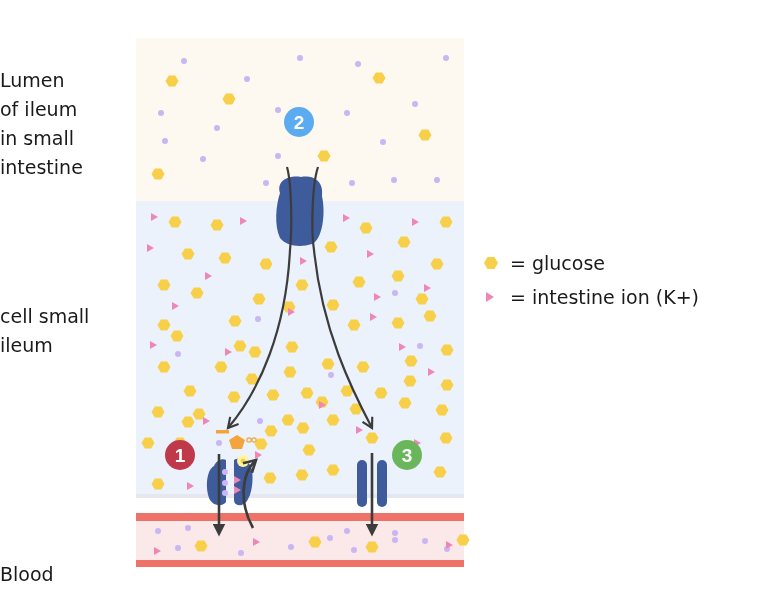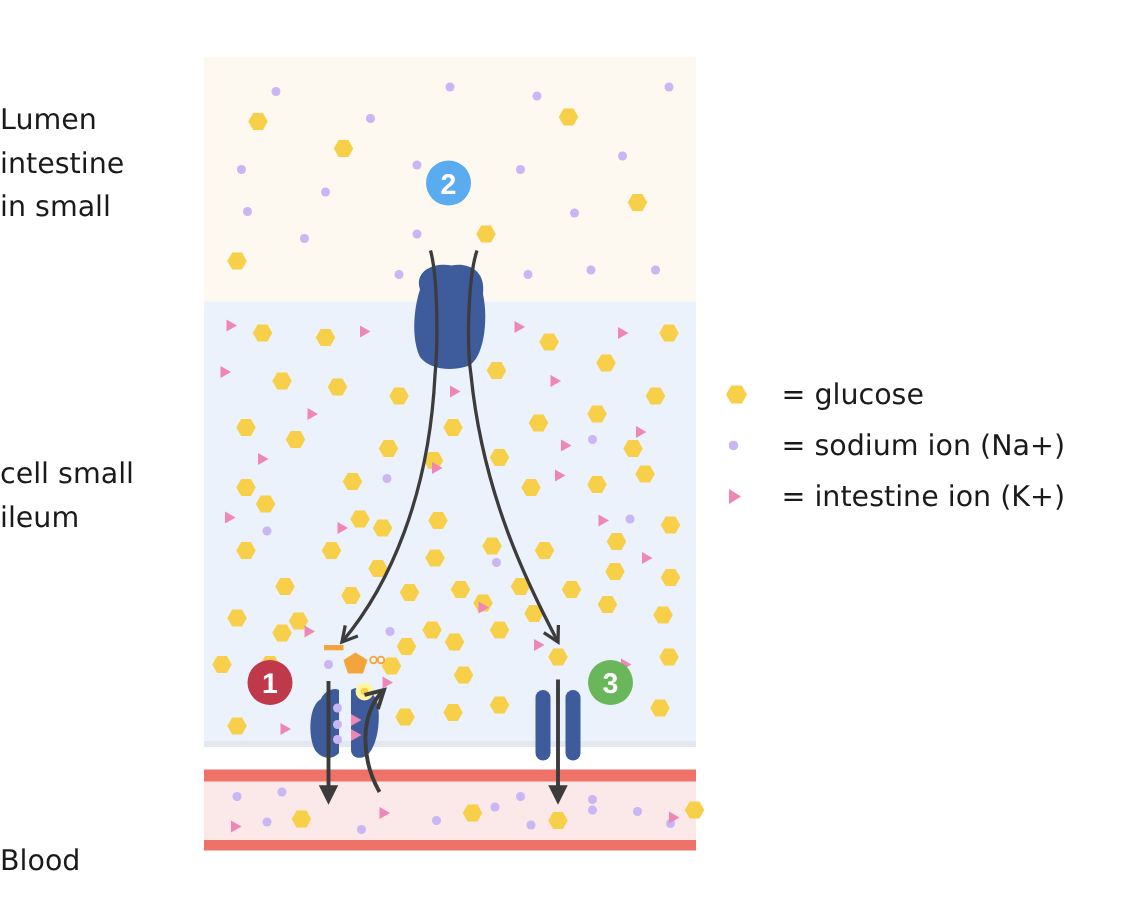--- a/index.html
+++ b/index.html
@@ -1,30 +1,31 @@
 <!DOCTYPE html>
 <html><head>
 <meta charset="utf-8">
 <style>
   html,body{margin:0;padding:0;background:#ffffff;}
   body{width:762px;height:616px;position:relative;overflow:hidden;font-family:"DejaVu Sans","Liberation Sans",sans-serif;color:#1a1a1a;}
   .region-label{position:absolute;text-align:left;font-size:19px;line-height:29px;width:140px;left:0;}
   svg{position:absolute;left:0;top:0;}
   .key{position:absolute;left:484px;top:246px;}
   .key-title{font-weight:bold;font-size:19px;margin-bottom:8px;}
-  .key-row{display:flex;align-items:center;font-size:19px;height:34px;gap:11px;}
+  .key-row{display:flex;align-items:center;font-size:19px;height:34px;}
   .key-sym{width:26px;display:flex;align-items:center;justify-content:flex-start;}
 </style>
 </head>
 <body>
 
 <div class="region-label" style="top:66px;">
   <div>Lumen</div>
+  <div>of ileum</div>
+  <div>in small</div>
   <div>intestine</div>
-  <div>in small</div>
 </div>
 <div class="region-label" style="top:302px;">
   <div>cell small</div>
   <div>ileum</div>
 </div>
 <div class="region-label" style="top:525px;margin-top:35px;">
   <div>Blood</div>
 </div>
 
 <svg id="diagram" width="762" height="616" viewBox="0 0 762 616">
@@ -230,26 +231,18 @@
     <span class="key-sym">
       <svg width="14" height="14" viewBox="0 0 14 14" style="position:static">
           <polygon points="3.5,1 10.5,1 14,7 10.5,13 3.5,13 0,7" fill="#f7cf48"></polygon>
         </svg>
     </span>
     <span>= glucose</span>
   </div>
   <div class="key-row">
     <span class="key-sym">
       <svg width="14" height="14" viewBox="0 0 14 14" style="position:static">
-          <circle cx="5" cy="7" r="3.2" fill="#c9b6f3"></circle>
-        </svg>
-    </span>
-    <span>= sodium ion (Na+)</span>
-  </div>
-  <div class="key-row">
-    <span class="key-sym">
-      <svg width="14" height="14" viewBox="0 0 14 14" style="position:static">
           <polygon points="2,2 2,12 10,7" fill="#ef86b8"></polygon>
         </svg>
     </span>
     <span>= intestine ion (K+)</span>
   </div>
 </div>
 
 </body></html>

